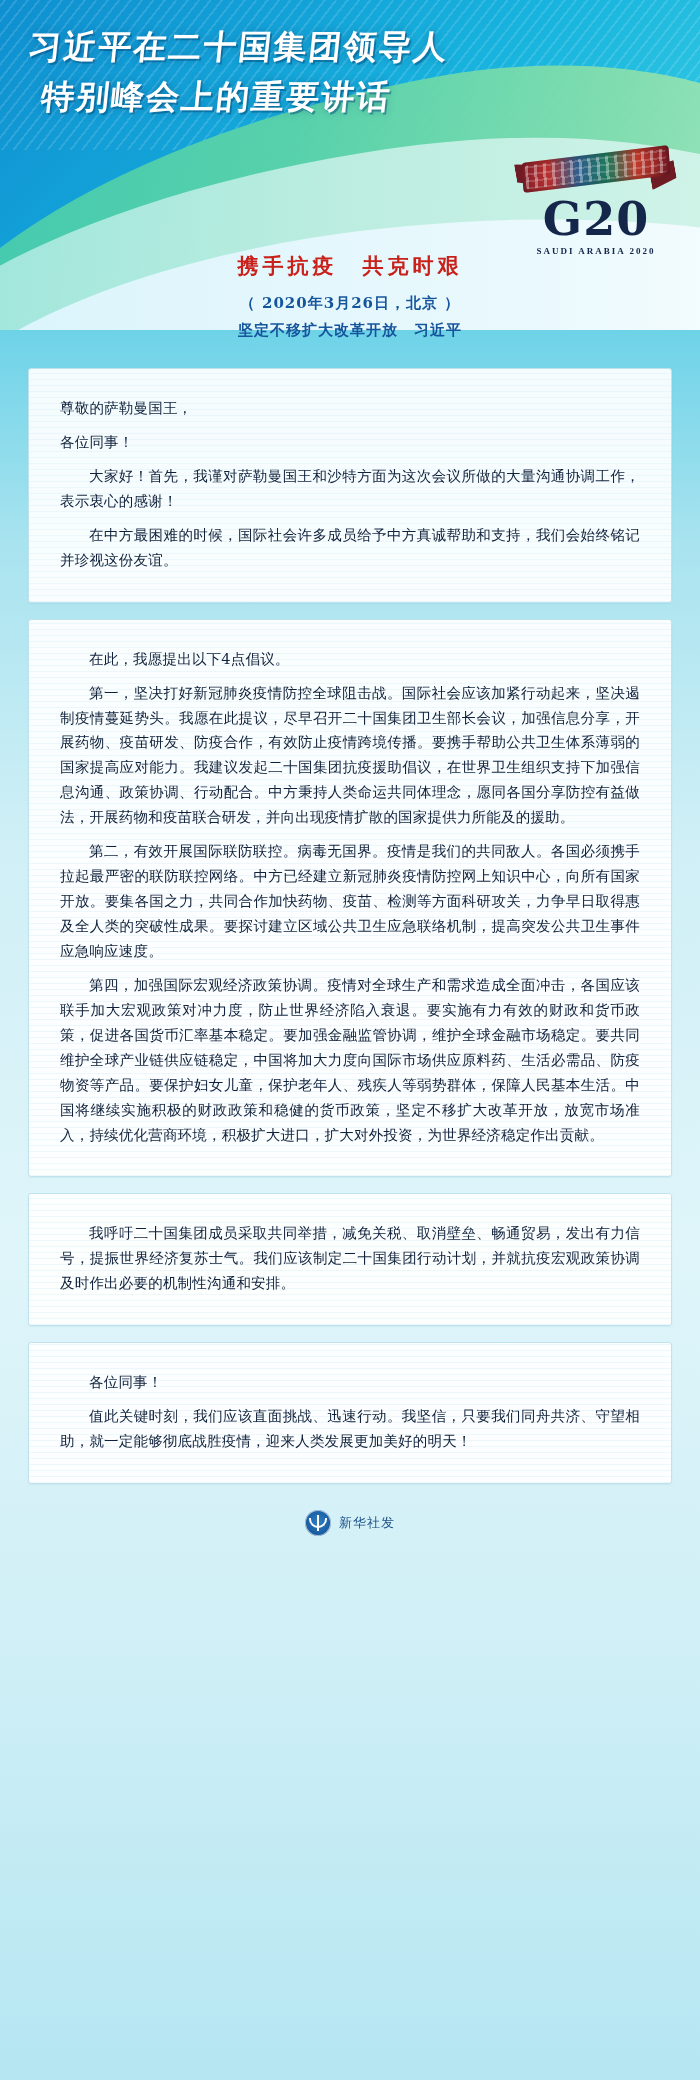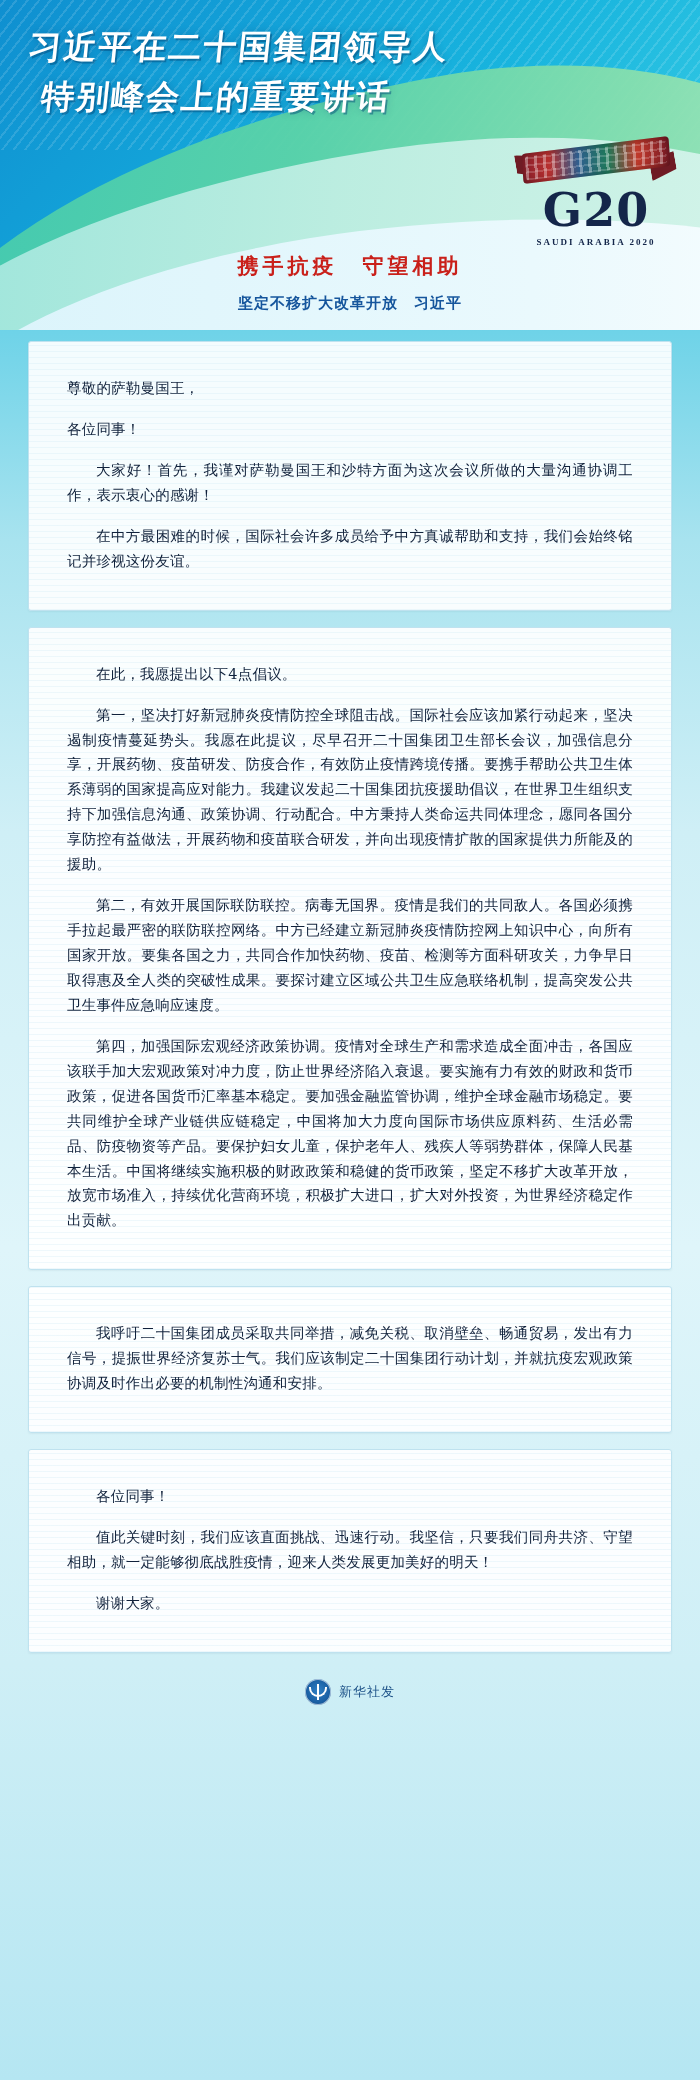--- a/index.html
+++ b/index.html
@@ -76,21 +76,21 @@
     text-shadow: 2px 2px 0 rgba(0,70,120,0.45), 0 0 8px rgba(0,60,110,0.35);
     transform: skewX(-6deg);
   }
   .banner-title .line2 {
     margin-left: 18px;
   }
 
   
   .g20 {
     position: absolute;
-    right: 24px; top: 137px;
+    right: 24px; top: 146px;
     z-index: 6;
     width: 160px;
     text-align: center;
   }
   .g20 .ribbon {
     position: relative;
     height: 48px;
     margin-bottom: 2px;
   }
   .g20 .ribbon .band {
@@ -180,21 +180,21 @@
     box-shadow: 0 1px 2px rgba(0,60,90,0.06);
     background-image: repeating-linear-gradient(
       0deg,
       rgba(210,235,245,0.35) 0px,
       rgba(210,235,245,0.35) 1px,
       rgba(255,255,255,0) 1px,
       rgba(255,255,255,0) 6px
     );
   }
   .card p {
-    margin: 16px;
+    margin: 9px;
     color: #10213b;
     font-family: "DejaVu Serif", "Liberation Serif", serif;
     font-size: 14.5px;
     line-height: 1.72;
     text-align: justify;
     letter-spacing: 0.2px;
   }
   .card p.indent { text-indent: 2em; }
 
   
@@ -260,22 +260,23 @@
         <div class="tailL"></div>
         <div class="tailR"></div>
         <div class="band"></div>
       </div>
       <div class="mark">G20</div>
       <div class="sub">SAUDI ARABIA 2020</div>
     </div>
   </div>
 
   <div class="title-block">
-    <div class="headline">携手抗疫　守望相助</div>
+    <div class="headline">携手抗疫　共克时艰</div>
     <div class="subhead">
+      <div>（ 2020年3月26日，北京 ）</div>
       <div>坚定不移扩大改革开放　习近平</div>
     </div>
   </div>
 
   <div class="content">
 
     <div class="card">
       <p>尊敬的萨勒曼国王，</p>
       <p>各位同事！</p>
       <p class="indent">大家好！首先，我谨对萨勒曼国王和沙特方面为这次会议所做的大量沟通协调工作，表示衷心的感谢！</p>
@@ -289,21 +290,20 @@
       <p class="indent">第四，加强国际宏观经济政策协调。疫情对全球生产和需求造成全面冲击，各国应该联手加大宏观政策对冲力度，防止世界经济陷入衰退。要实施有力有效的财政和货币政策，促进各国货币汇率基本稳定。要加强金融监管协调，维护全球金融市场稳定。要共同维护全球产业链供应链稳定，中国将加大力度向国际市场供应原料药、生活必需品、防疫物资等产品。要保护妇女儿童，保护老年人、残疾人等弱势群体，保障人民基本生活。中国将继续实施积极的财政政策和稳健的货币政策，坚定不移扩大改革开放，放宽市场准入，持续优化营商环境，积极扩大进口，扩大对外投资，为世界经济稳定作出贡献。</p>
     </div>
 
     <div class="card">
       <p class="indent">我呼吁二十国集团成员采取共同举措，减免关税、取消壁垒、畅通贸易，发出有力信号，提振世界经济复苏士气。我们应该制定二十国集团行动计划，并就抗疫宏观政策协调及时作出必要的机制性沟通和安排。</p>
     </div>
 
     <div class="card">
       <p class="indent">各位同事！</p>
       <p class="indent">值此关键时刻，我们应该直面挑战、迅速行动。我坚信，只要我们同舟共济、守望相助，就一定能够彻底战胜疫情，迎来人类发展更加美好的明天！</p>
-      <p class="indent">谢谢大家。</p>
     </div>
 
   </div>
 
   <div class="footer">
     <div class="logo"></div>
     <div class="credit">新华社发</div>
   </div>
 
 </div>

